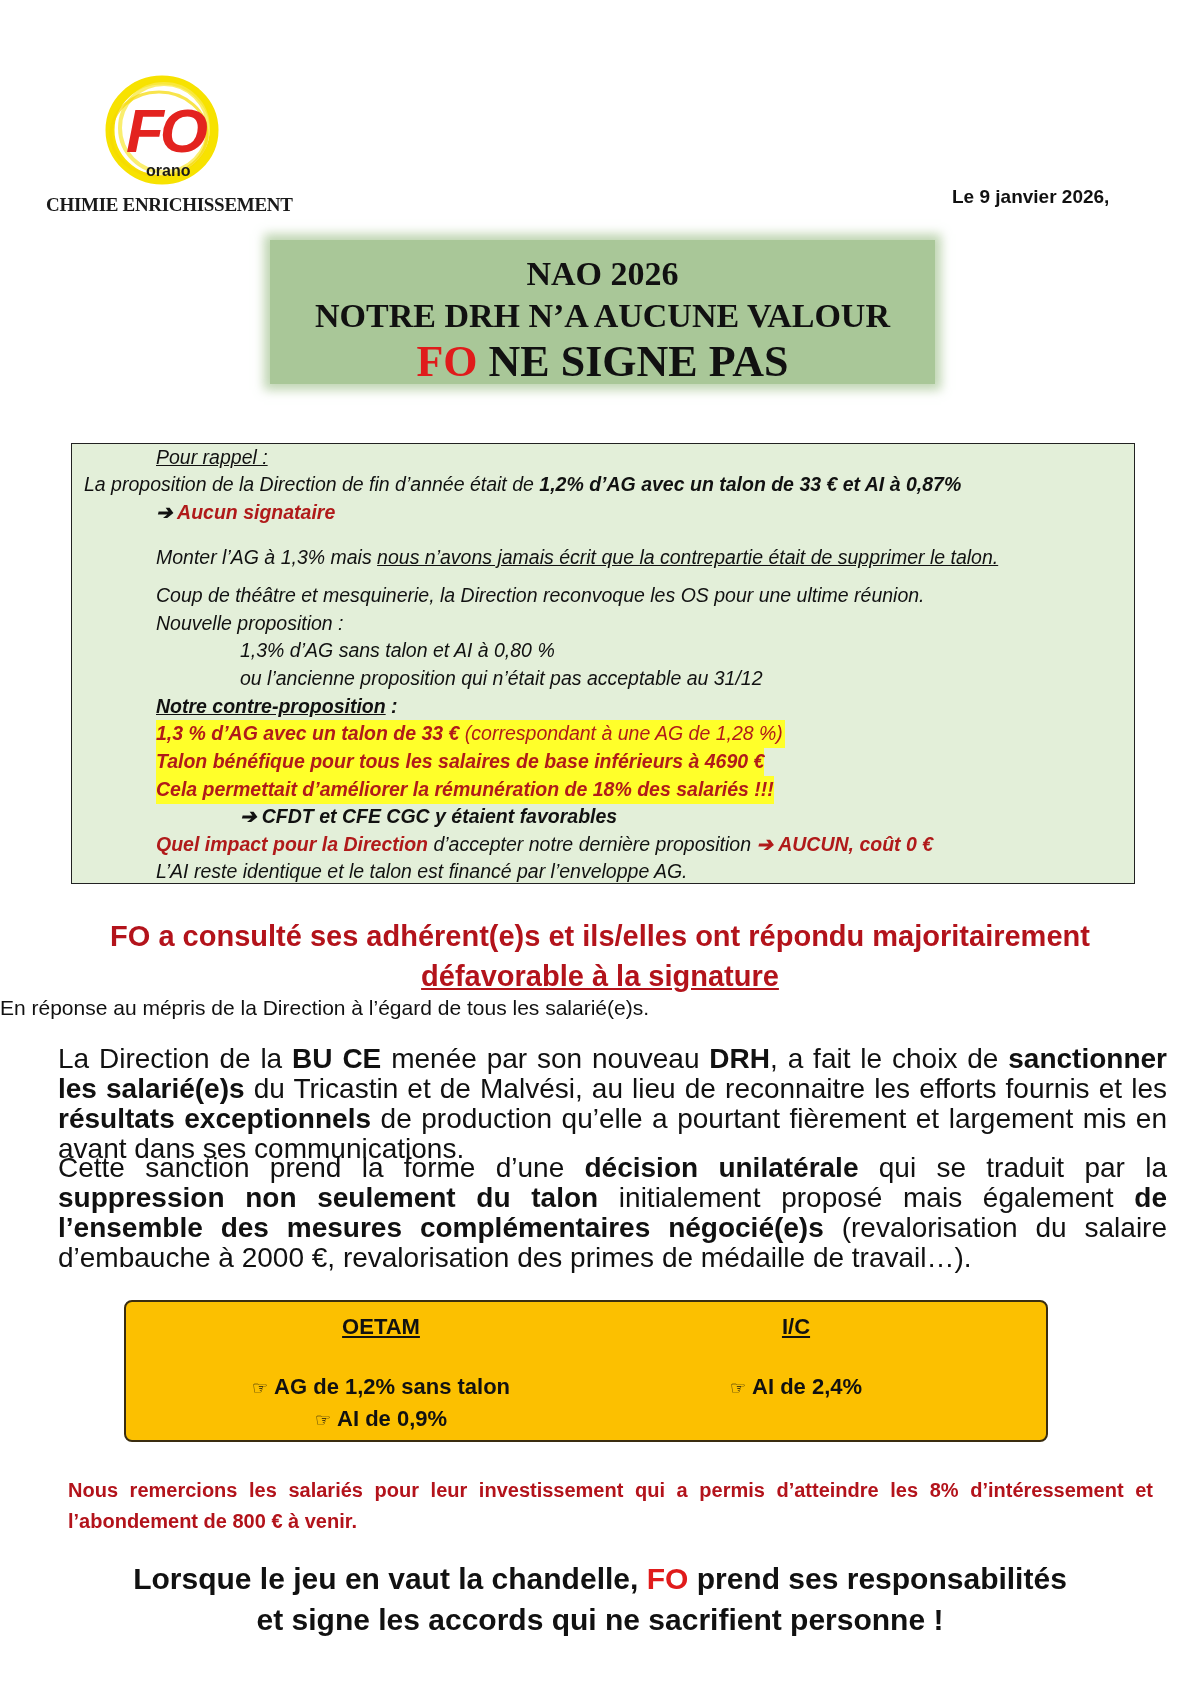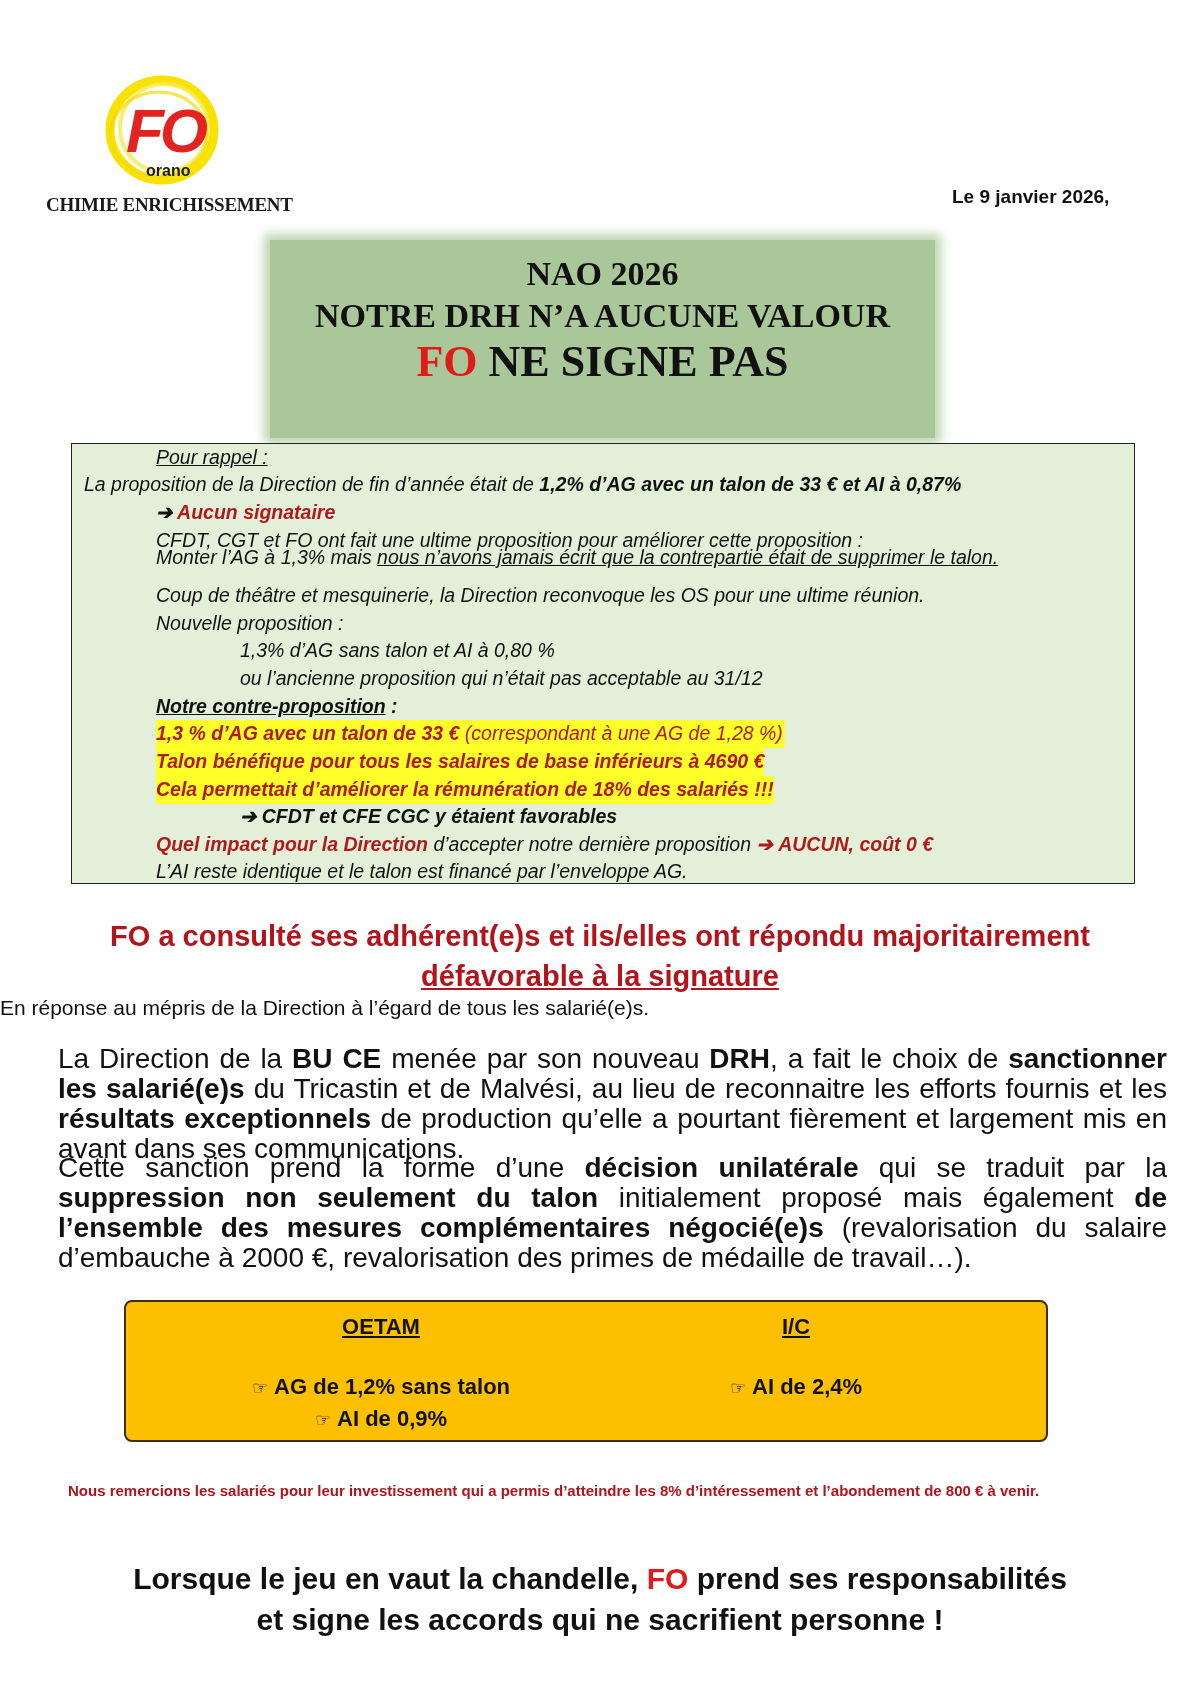--- a/index.html
+++ b/index.html
@@ -17,21 +17,21 @@
     .dept {
       left: 46px; top: 194px; font-family: "Liberation Serif", serif;
       font-weight: bold; font-size: 19px; letter-spacing: -0.3px; color: #1a1a1a;
     }
     .date {
       left: 952px; top: 186px; font-weight: bold; font-size: 19px; color: #111;
     }
 
     
     .title-box {
-      left: 270px; top: 240px; width: 665px; height: 198px;
+      left: 270px; top: 240px; width: 665px; height: 144px;
       background: #a9c798;
       box-shadow: 0 0 10px 6px rgba(169,199,152,0.75);
       text-align: center; font-family: "Liberation Serif", serif; font-weight: bold;
       color: #111;
     }
     .title-box .t1 { font-size: 34px; margin-top: 14px; line-height: 40px; }
     .title-box .t2 { font-size: 34px; line-height: 44px; }
     .title-box .t3 { font-size: 44px; line-height: 48px; }
     .red { color: #e01b1b; }
 
@@ -68,21 +68,21 @@
       background: #fcc000; border: 2.5px solid #3a2d10; border-radius: 8px; box-sizing: border-box;
       font-weight: bold; font-size: 22px; color: #111;
     }
     .ycol { position: absolute; text-align: center; }
     .ycol .hd { text-decoration: underline; }
     .ycol .it { white-space: nowrap; }
     .hand { font-size: 18px; font-weight: normal; margin-right: 6px; }
 
     .thanks {
       left: 68px; width: 1085px; top: 1475px; color: #b3131b; font-weight: bold;
-      font-size: 15px; line-height: 31px; text-align: justify; text-align-last: left;
+      font-size: 20px; line-height: 31px; text-align: justify; text-align-last: left;
     }
     .closing {
       left: 0; width: 1200px; top: 1558px; text-align: center; font-weight: bold;
       font-size: 30px; line-height: 41px; color: #111;
     }
     .fo-red { color: #e01b1b; }
   </style>
 </head>
 <body>
 
@@ -101,21 +101,20 @@
 <div class="abs title-box">
   <div class="t1">NAO 2026</div>
   <div class="t2">NOTRE DRH N’A AUCUNE VALOUR</div>
   <div class="t3"><span class="red">FO</span><span> NE SIGNE PAS</span></div>
 </div>
 
 <div class="abs recall">
   <div class="ln u" style="left:84px; top:0px;">Pour rappel :</div>
   <div class="ln" style="left:12px; top:27px;"><span>La proposition de la Direction de fin d’année était de </span><span class="b">1,2% d’AG avec un talon de 33 € et AI à 0,87%</span></div>
   <div class="ln b darkred" style="left:84px; top:55px;"><span style="color:#111">➔</span> <span>Aucun signataire</span></div>
-  <div class="ln" style="left:84px; top:83px;">CFDT, CGT et FO ont fait une ultime proposition pour améliorer cette proposition :</div>
   <div class="ln" style="left:84px; top:100px;text-align:right;"><span>Monter l’AG à 1,3% mais </span><span class="u">nous n’avons jamais écrit que la contrepartie était de supprimer le talon.</span></div>
   <div class="ln" style="left:84px; top:138px;">Coup de théâtre et mesquinerie, la Direction reconvoque les OS pour une ultime réunion.</div>
   <div class="ln" style="left:84px; top:166px;">Nouvelle proposition :</div>
   <div class="ln" style="left:168px; top:193px;">1,3% d’AG sans talon et AI à 0,80 %</div>
   <div class="ln" style="left:168px; top:221px;">ou l’ancienne proposition qui n’était pas acceptable au 31/12</div>
   <div class="ln b" style="left:84px; top:249px;"><span class="u">Notre contre-proposition</span><span> :</span></div>
   <div class="ln hl darkred" style="left:84px; top:276px; padding-right:2px;"><span class="b">1,3 % d’AG avec un talon de 33 €</span><span> (correspondant à une AG de 1,28 %)</span></div>
   <div class="ln hl b darkred" style="left:84px; top:304px;">Talon bénéfique pour tous les salaires de base inférieurs à 4690 €</div>
   <div class="ln hl b darkred" style="left:84px; top:332px;">Cela permettait d’améliorer la rémunération de 18% des salariés !!!</div>
   <div class="ln b" style="left:168px; top:359px;"><span>➔</span> <span>CFDT et CFE CGC y étaient favorables</span></div>

